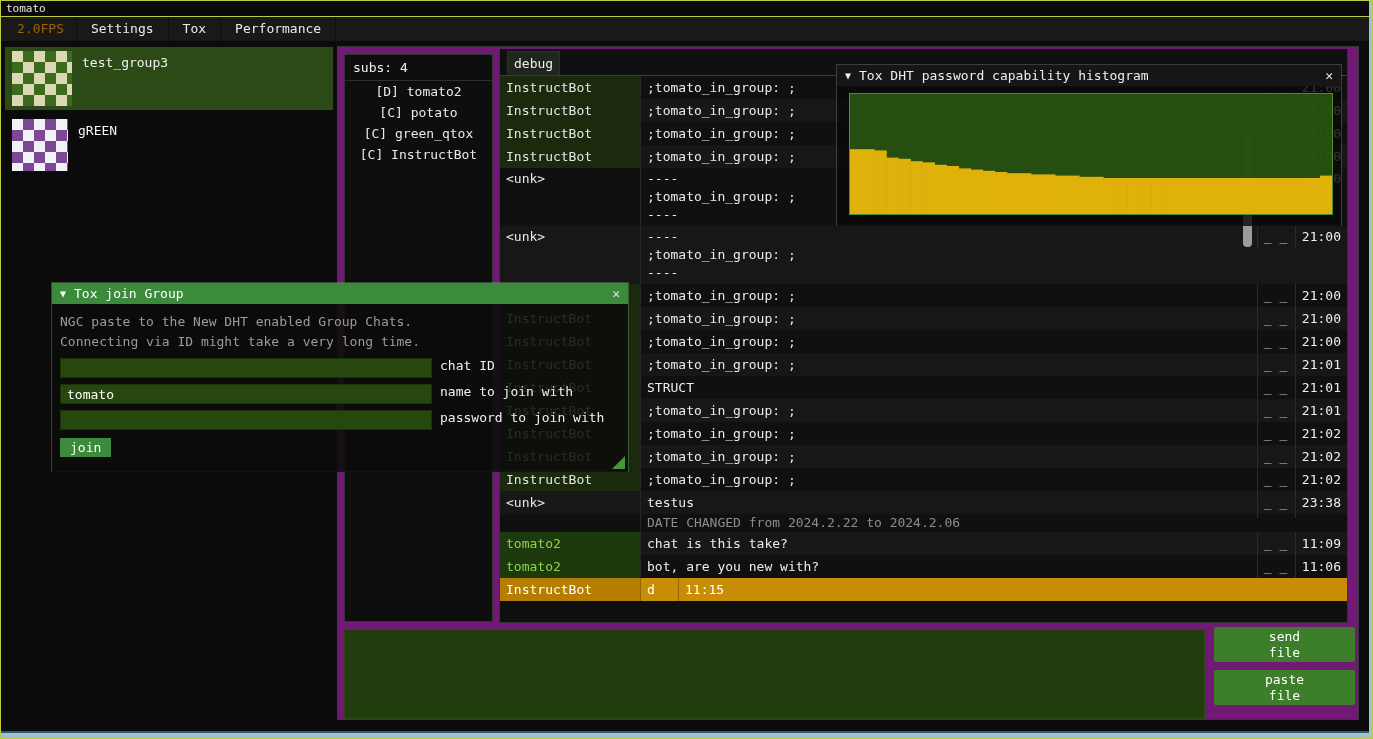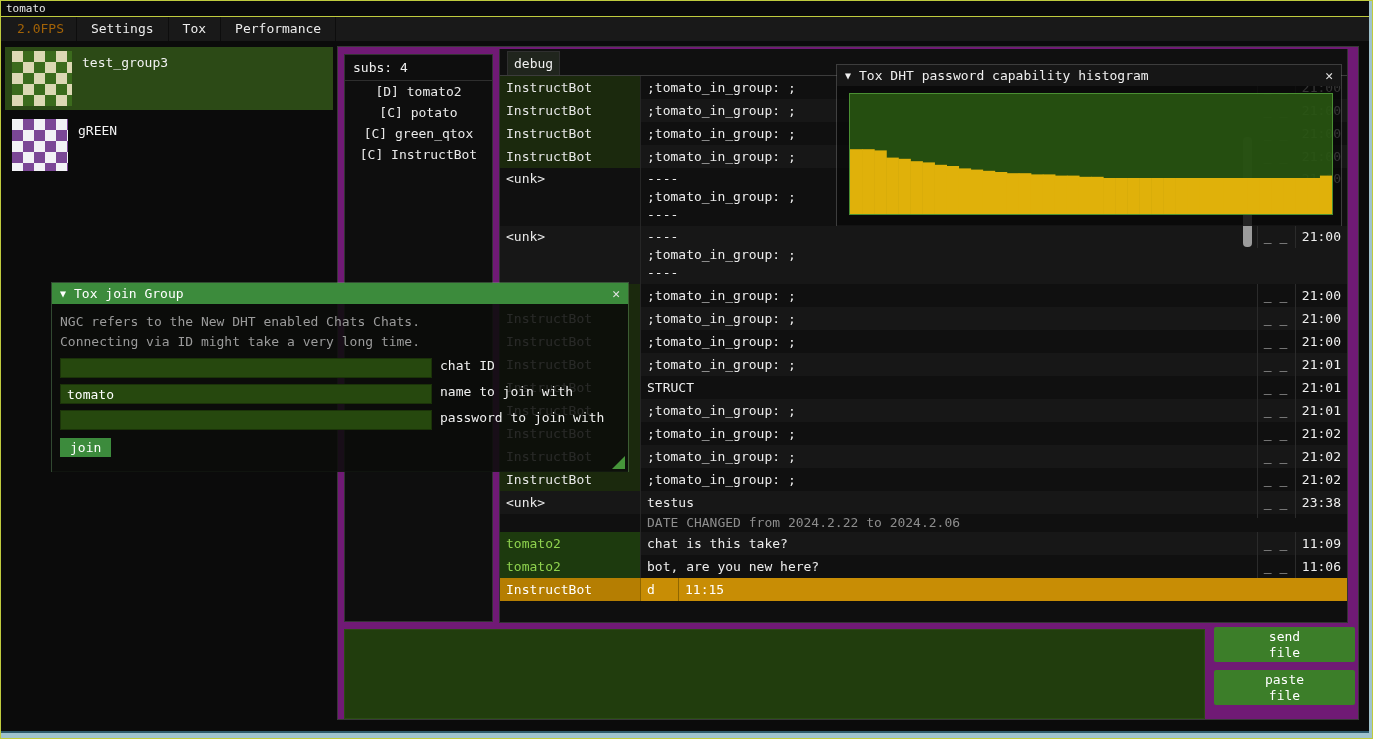--- a/index.html
+++ b/index.html
@@ -273,21 +273,21 @@
             <div class="c c-name">tomato2</div>
             <div class="c c-msg">
               <div>chat is this take?</div>
             </div>
             <div class="c c-status">_ _</div>
             <div class="c c-time">11:09</div>
           </div>
           <div class="row u-tomato2">
             <div class="c c-name">tomato2</div>
             <div class="c c-msg">
-              <div>bot, are you new here?</div>
+              <div>bot, are you new with?</div>
             </div>
             <div class="c c-status">_ _</div>
             <div class="c c-time">11:06</div>
           </div>
           <div class="row hl u-instructbot">
             <div class="c c-name">InstructBot</div>
             <div class="c c-status">d</div>
             <div class="c c-time">11:15</div>
           </div>
         </div>
@@ -302,21 +302,21 @@
 
   </div>
 
   <div class="win" id="join-win">
     <div class="win-title">
       <span class="collapse-arrow">▼</span>
       <span>Tox join Group</span>
       <span class="win-close">✕</span>
     </div>
     <div class="win-body">
-      <div class="info-line">NGC refers to the New DHT enabled Chats Chats.</div>
+      <div class="info-line">NGC paste to the New DHT enabled Group Chats.</div>
       <div class="info-line">Connecting via ID might take a very long time.</div>
       <div class="field">
         <input value="" style="">
         <label>chat ID</label>
       </div>
       <div class="field">
         <input value="tomato" style="">
         <label>name to join with</label>
       </div>
       <div class="field">

